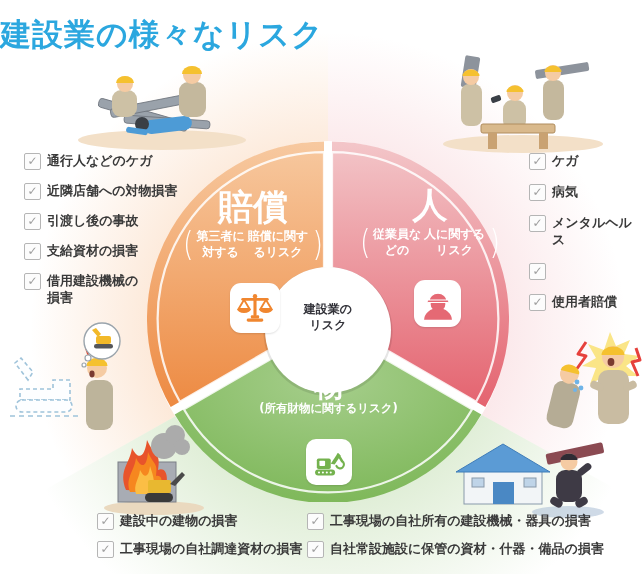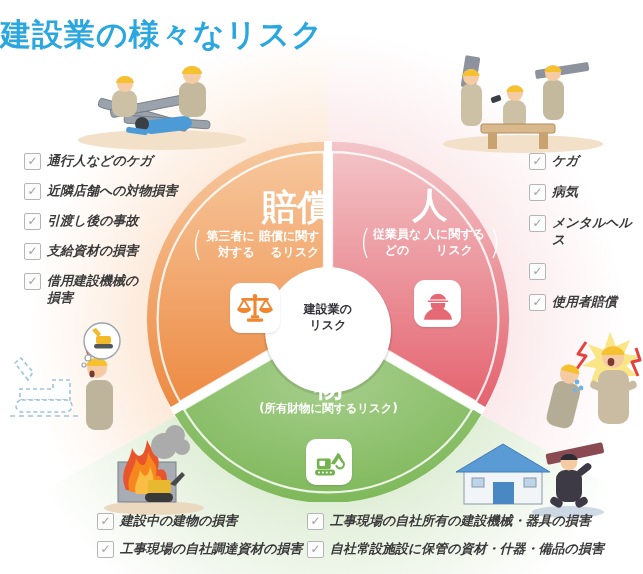--- a/index.html
+++ b/index.html
@@ -33,21 +33,21 @@
   .seg-icon{z-index:3;background:#fff;border-radius:11px;display:flex;align-items:center;
             justify-content:center;box-shadow:0 1px 2px rgba(0,0,0,.12);}
 
   #center-label{left:272px;top:301px;width:112px;text-align:center;z-index:3;
                 font-size:12px;font-weight:800;color:#33333A;line-height:1.35;}
 
   .chk-list{display:flex;flex-direction:column;z-index:3;}
   .chk-item{display:flex;align-items:flex-start;gap:6px;}
   .chk{width:15px;height:15px;flex:none;border:1.5px solid #b5b5b5;background:#fcfcfc;
        color:#9d9d9d;font-size:12px;line-height:14px;text-align:center;border-radius:2px;margin-top:0;}
-  .chk-label{font-size:13px;font-weight:700;color:#3A3A3A;line-height:1.3;white-space:pre-line;font-style:italic;}
+  .chk-label{font-size:13px;font-weight:700;color:#3A3A3A;line-height:1.3;white-space:pre-line;}
   #list-compensation{left:24px;top:153px;width:168px;gap:13px;}
   #list-people{left:529px;top:153px;width:114px;gap:14px;}
   #list-prop1{left:97px;top:513px;width:215px;gap:11px;}
   #list-prop1 .chk-label,#list-prop2 .chk-label{white-space:nowrap;}
   #list-prop2{left:307px;top:513px;width:336px;gap:11px;}
 
   .scene{z-index:2;pointer-events:none;}
 </style>
 </head>
 <body>
@@ -88,21 +88,21 @@
     </g>
 
     <g transform="translate(-4,-2.5)">
       <path d="M181 181 L27.7 269.5 A177 177 0 0 1 181 4 Z" fill="url(#gOr)"></path>
       <path d="M181 181 L27.7 269.5 A177 177 0 0 1 181 4 Z" fill="none" stroke="#fff" stroke-width="2.4" opacity="0.85" transform="translate(10.86,10.86) scale(0.94)"></path>
     </g>
     <circle cx="181" cy="191.5" r="64.5" fill="rgba(0,0,0,0.10)"></circle>
     <circle cx="181" cy="190" r="63" fill="#ffffff"></circle>
   </svg>
 
-  <div class="abs seg-block" style="left:192px;top:190px;width:140px;text-align:right;">
+  <div class="abs seg-block" style="left:183px;top:190px;width:140px;">
     <div class="seg-title big">賠償</div>
     <div class="seg-sub">
       <span class="paren">(</span>
       <span class="sub-lines">
         <span>第三者に対する</span>
         <span>賠償に関するリスク</span>
       </span>
       <span class="paren">)</span>
     </div>
   </div>

